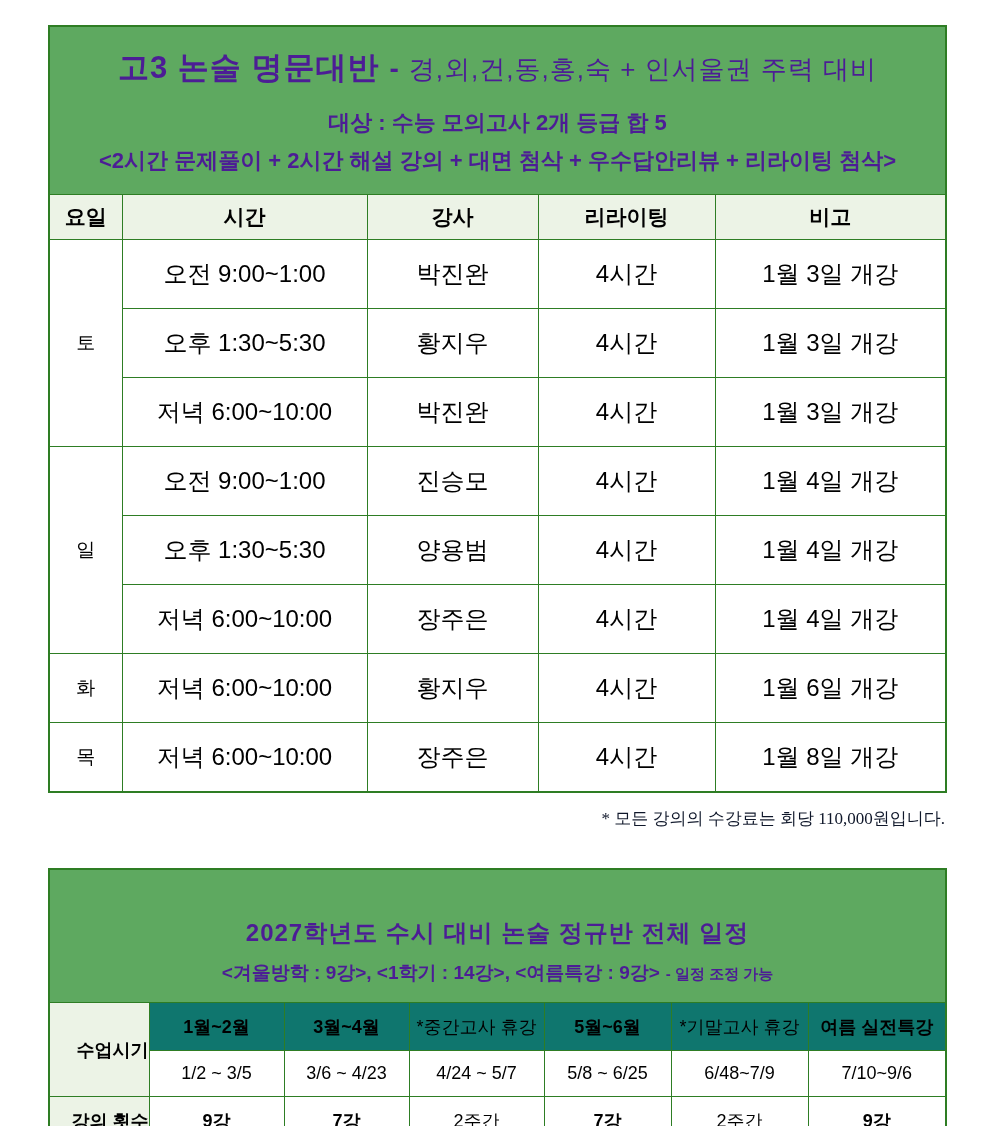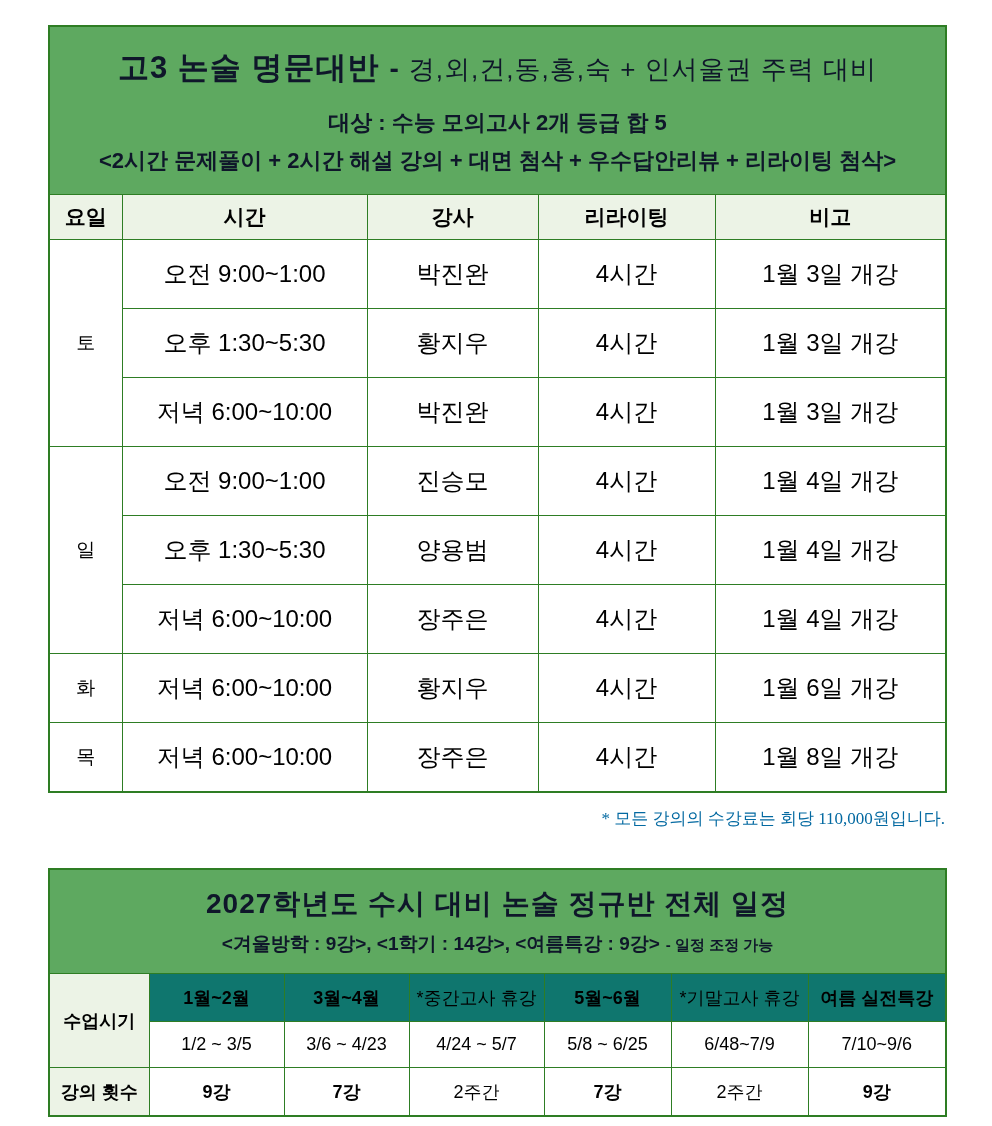--- a/index.html
+++ b/index.html
@@ -12,49 +12,49 @@
 
   table { border-collapse:collapse; table-layout:fixed; width:897px; }
   td, th {
     border:1px solid #2e7d24;
     text-align:center; vertical-align:middle;
     padding:0; color:#000; background:#ffffff;
   }
   table.outer { border:2px solid #2e7d24; }
 
   
-  .green-block { background:#5ea960; color:#0f172a; }
+  .green-block { background:#5ea960; color:#4c1d95; }
   .t1-title-cell { padding:24px 6px 20px 6px; }
   .t1-line1 { line-height:34px; white-space:nowrap; }
   .t1-main  { font-size:31px; font-weight:bold; letter-spacing:1px; }
   .t1-dash  { font-size:28px; font-weight:bold; margin:0 10px; }
   .t1-tagline { font-size:26px; font-weight:normal; letter-spacing:1px; }
   .t1-line2 { font-size:22px; font-weight:bold; margin-top:20px; line-height:26px; }
   .t1-line3 { font-size:22px; font-weight:bold; margin-top:12px; line-height:26px; white-space:nowrap; }
 
   .t2-title-cell { padding:18px 6px 16px 6px; }
-  .t2-line1 { font-size:28px; font-weight:bold; line-height:32px; letter-spacing:1px; }
+  .t2-line1 { font-size:24px; font-weight:bold; line-height:32px; letter-spacing:1px;margin-top:29px; }
   .t2-line2 { margin-top:12px; line-height:24px; }
   .t2-sub   { font-size:19px; font-weight:bold; }
   .t2-sub-tail { font-size:15px; font-weight:bold; margin-left:6px; }
 
   
   .hdr { background:#ecf3e6; font-size:21px; font-weight:bold; height:44px; }
   .t1 td.data { height:68px; font-size:24px; }
   .t1 td.daycol { font-size:19px; }
 
   
   .footnote {
     width:897px; text-align:right;
     font-family:"Liberation Serif","DejaVu Serif",serif;
-    font-size:17px; margin:14px 0 38px 0; color:#0369a1;
+    font-size:17px; margin:14px 0 38px 0; color:#0f172a;
   }
 
   
-  .t2 td.lbl { background:#ecf3e6; font-size:18px; font-weight:bold; }
+  .t2 td.lbl { background:#ecf3e6; font-size:18px; font-weight:bold;text-align:right; }
   .t2 td.mon { background:#0f766e; font-size:18px; height:47px; }
   .t2 td.mon.b { font-weight:bold; }
   .t2 td.dates { height:45px; font-size:18px; }
   .t2 td.cnt { height:47px; font-size:18px; }
   .t2 td.cnt.b { font-weight:bold; }
 </style>
 </head>
 <body>
 
 <div class="wrap">

